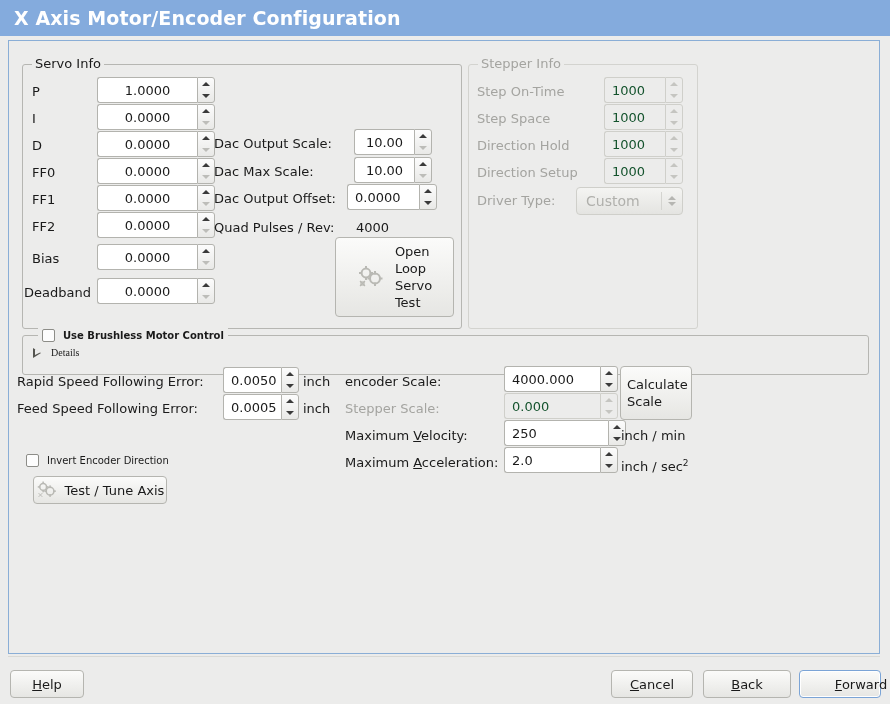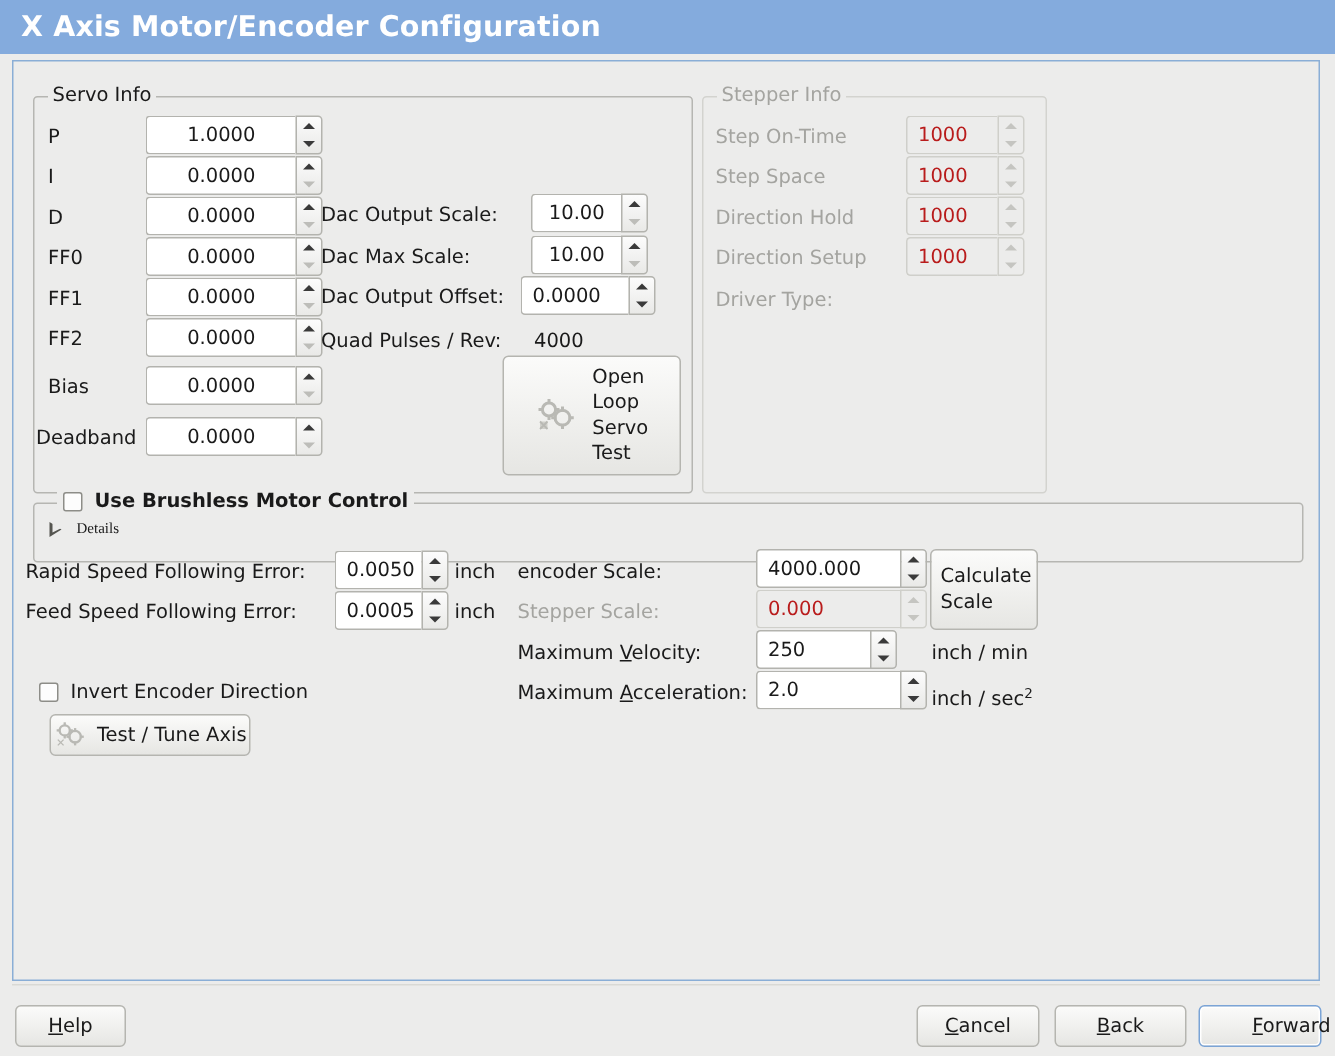--- a/index.html
+++ b/index.html
@@ -76,21 +76,21 @@
     box-sizing:border-box;
     background:linear-gradient(to bottom,#fcfcfc,#e9e9e7);
     display:flex;flex-direction:column;
   }
   .spin .btns .ar{
     flex:1 1 50%;display:flex;align-items:center;justify-content:center;
     font-size:8px;line-height:1;color:#3a3a3a;
   }
   .spin .btns .ar.down{color:#3a3a3a;}
   .spin .btns .ar.dim{color:#bdbdb9;}
-  .spin.disabled .entry{background:#ececeb;border-color:#cfcfca;color:#b91c1c;}
+  .spin.disabled .entry{background:#ececeb;border-color:#cfcfca;color:#14532d;}
   .spin.disabled .btns{background:#ececeb;border-color:#cfcfca;}
   .spin.disabled .btns .ar{color:#c5c5c1;}
 
   
   .tri-up{width:0;height:0;border-left:4px solid transparent;border-right:4px solid transparent;border-bottom:4px solid currentColor;}
   .tri-dn{width:0;height:0;border-left:4px solid transparent;border-right:4px solid transparent;border-top:4px solid currentColor;}
 
   
   .combo{
     position:absolute;height:28px;box-sizing:border-box;
@@ -124,21 +124,21 @@
     border:1px solid #8d8d88;border-radius:2px;
     background:#fdfdfd;
     position:relative;box-sizing:border-box;
   }
   .chk .box.checked::after{
     content:"";position:absolute;left:3px;top:0px;
     width:4px;height:8px;
     border:solid #1a1a1a;border-width:0 1.6px 1.6px 0;
     transform:rotate(42deg);
   }
-  .chk .ctext{margin-left:8px;font-size:13px;white-space:nowrap;}
+  .chk .ctext{margin-left:8px;font-size:10px;white-space:nowrap;}
   .chk .ctext.bold{font-weight:bold;}
   .chk .ctext.hl{
     background:#ccd9ec;border:1px solid #8fa8c6;
     padding:0 3px;margin-left:6px;border-radius:1px;
   }
 
   
   .expander{position:absolute;display:flex;align-items:center;}
   .expander .tri{
     width:0;height:0;flex:0 0 auto;
@@ -402,20 +402,28 @@
       <div class="btns">
         <div class="ar">
             <span class="tri-up"></span>
           </div>
         <div class="ar">
             <span class="tri-dn"></span>
           </div>
       </div>
     </div>
 
+    <div class="combo" style="left:567px;top:146px;width:107px;">
+      <span class="val">Custom</span>
+      <span class="sep"></span>
+      <span class="arrows">
+        <span class="tri-up" style="margin-bottom:2px;"></span>
+          <span class="tri-dn"></span>
+      </span>
+    </div>
 
     <div class="frame" style="left:13px;top:294px;width:847px;height:40px;">
       <span class="frame-legend" style="left:15px;padding:0 4px;">
         <span class="chk" style="position:static;display:inline-flex;vertical-align:middle;">
           <span class="box"></span>
           <span class="ctext bold">Use Brushless Motor Control</span>
         </span>
       </span>
     </div>
 
@@ -509,21 +517,21 @@
     </div>
 
     <div class="btn" style="left:611px;top:325px;width:72px;height:54px;padding:0 6px;justify-content:flex-start;">
       <span style="line-height:17px;text-align:left;">
         <span style="display:block;">Calculate</span>
         <span style="display:block;">Scale</span>
       </span>
     </div>
 
     <div class="lbl" style="left:336px;top:388px;"><span>Maximum </span><u>V</u><span>elocity:</span></div>
-    <div class="spin" style="left:495px;top:379px;width:94px;">
+    <div class="spin" style="left:495px;top:379px;width:122px;">
       <div class="entry left">250</div>
       <div class="btns">
         <div class="ar">
             <span class="tri-up"></span>
           </div>
         <div class="ar">
             <span class="tri-dn"></span>
           </div>
       </div>
     </div>

